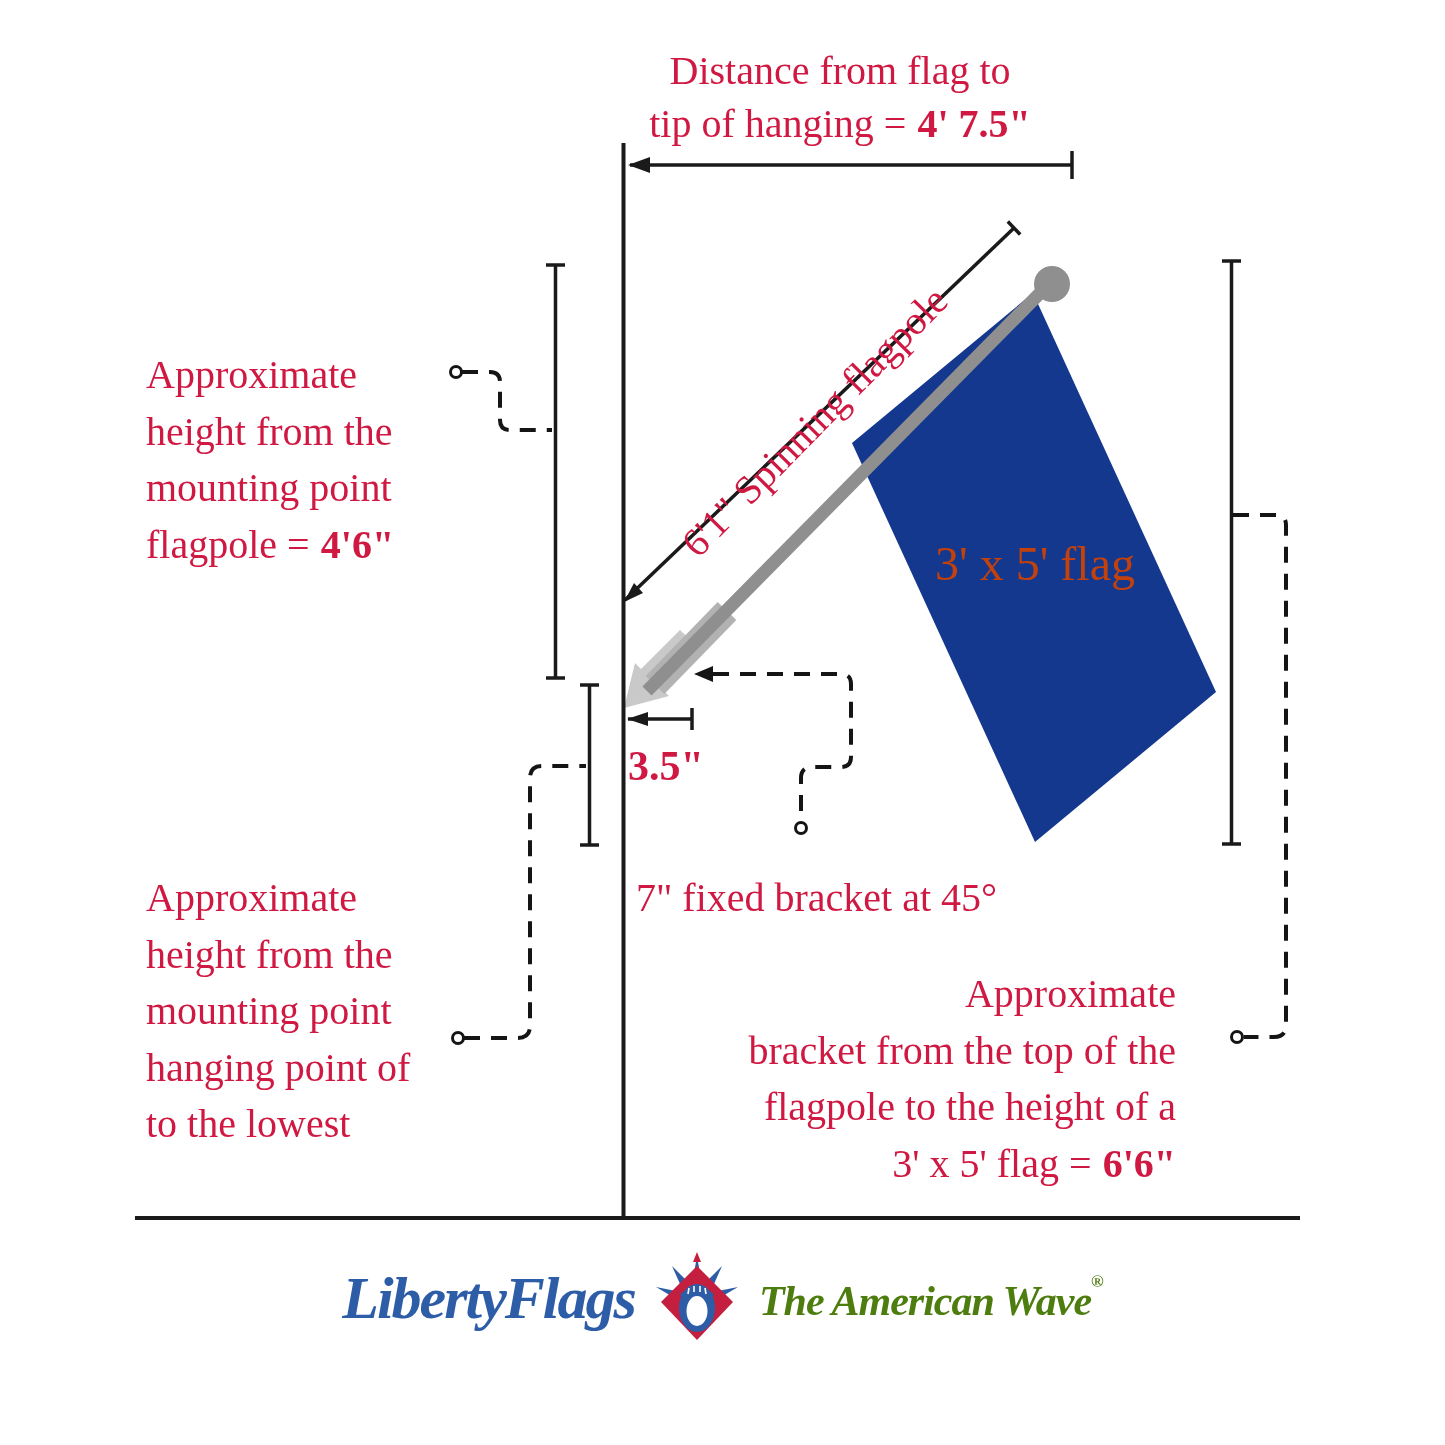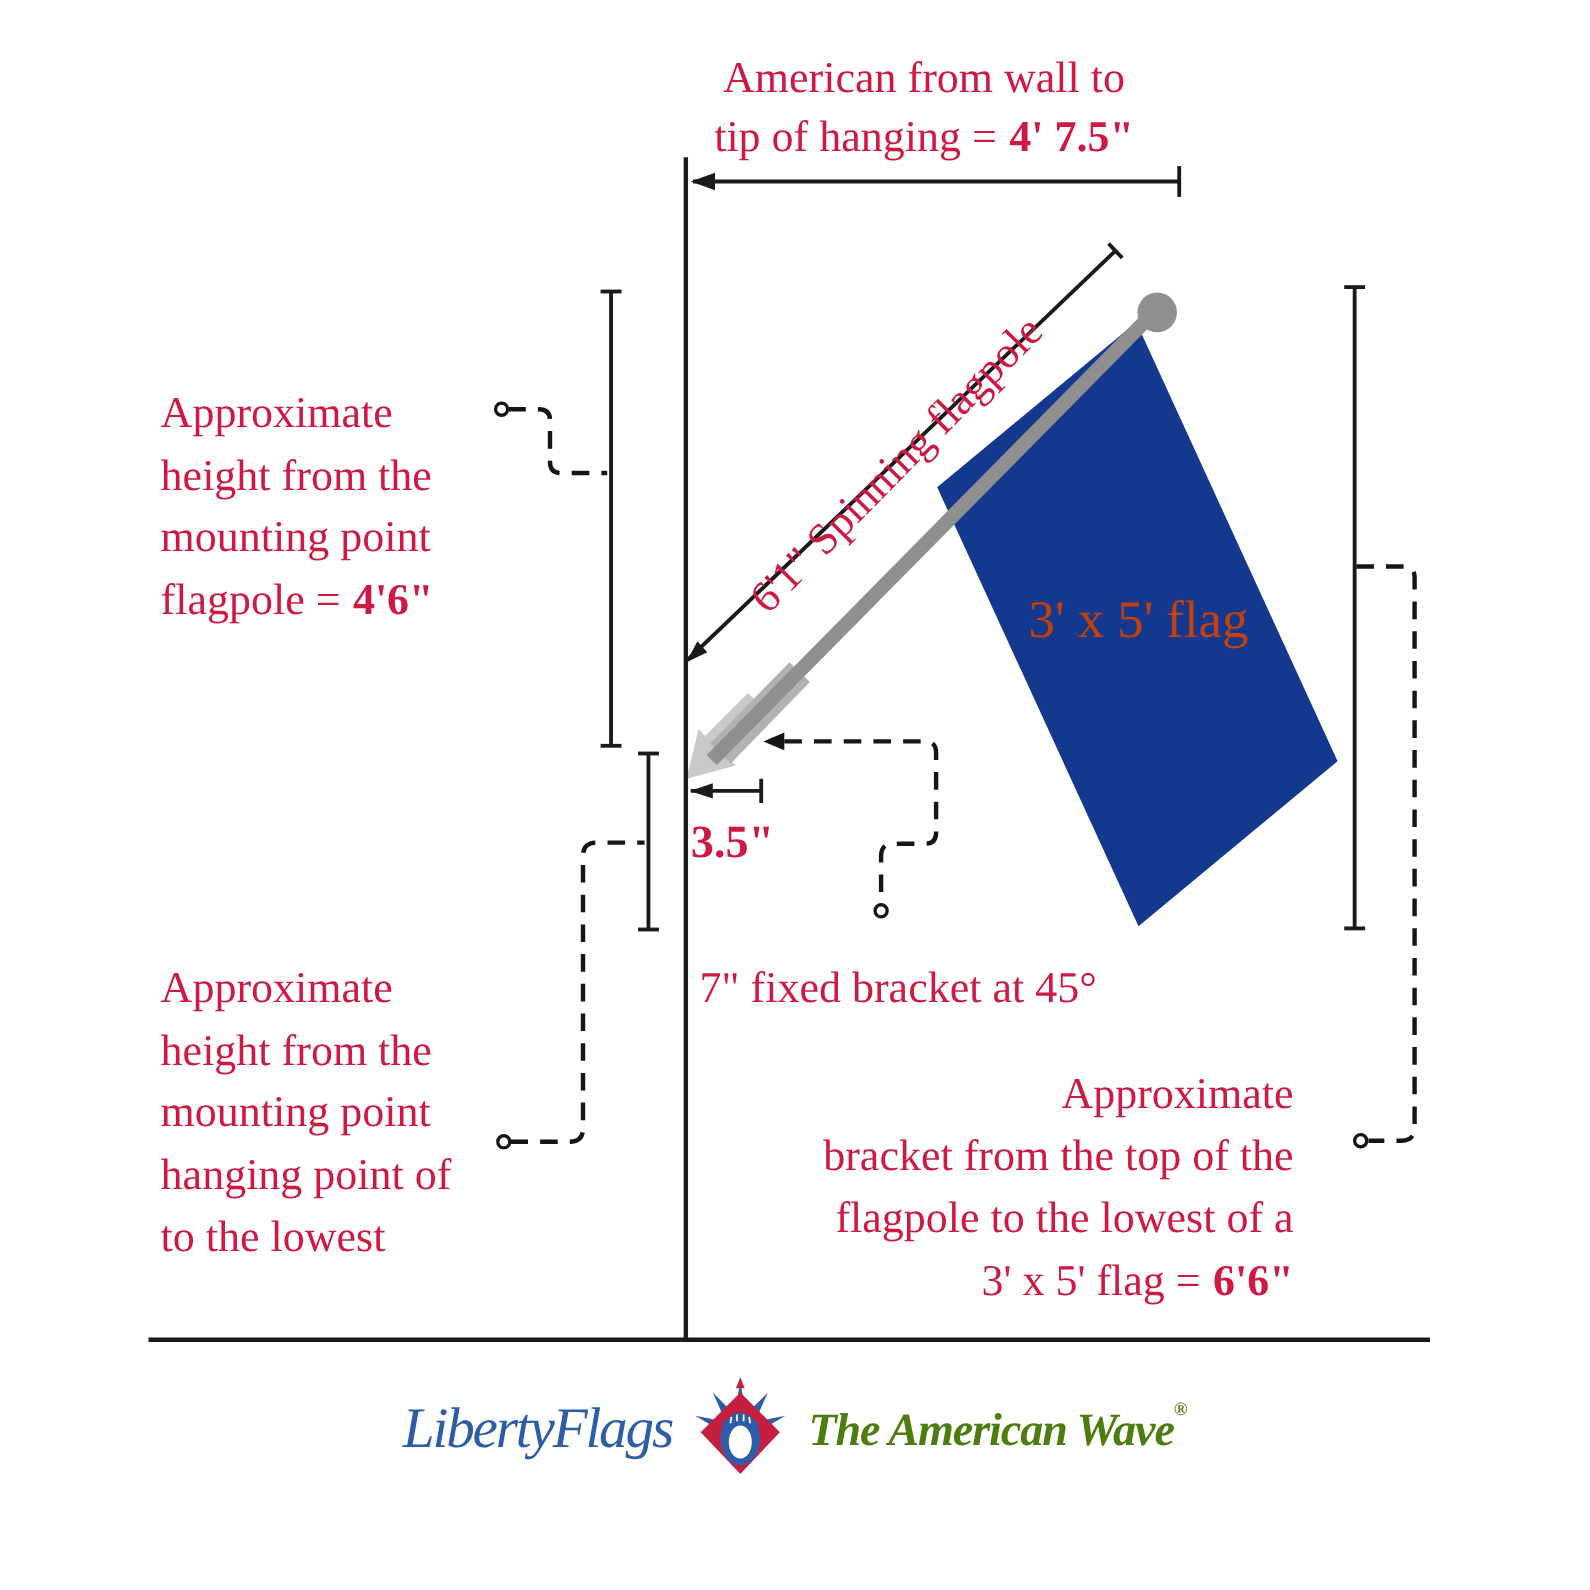--- a/index.html
+++ b/index.html
@@ -21,21 +21,21 @@
   .flag-label {
     position:absolute; color:#c2410c; font-size:48px; text-align:center;
     white-space:nowrap;
   }
   .offset-note { font-weight:700; font-size:42px; }
   .logo {
     position:absolute; top:1252px; left:0; right:0; margin:0 auto;
     width:max-content; display:flex; align-items:center; gap:18px;
   }
   .logo .wordmark {
-    color:#2d5da7; font-style:italic; font-weight:400; font-size:52px;
+    color:#2d5da7; font-style:italic; font-weight:700; font-size:60px;
     letter-spacing:-2px; white-space:nowrap;
   }
   .logo .tagline {
     color:#4d7c0f; font-style:italic; font-weight:700; font-size:42px;
     letter-spacing:-1px; white-space:nowrap;
   }
   .logo .tagline sup { font-size:17px; font-style:normal; vertical-align:28px; }
 </style>
 </head>
 <body>
@@ -110,21 +110,21 @@
       <circle cx="801" cy="828" r="5.5" fill="#ffffff" stroke-dasharray="none" stroke-width="3"></circle>
     </g>
 
     <g fill="none" stroke="#151515" stroke-width="4" stroke-dasharray="16 11">
       <path d="M1233,515 H1276 Q1286,515 1286,525 V1025 Q1286,1037 1274,1037 H1244"></path>
       <circle cx="1237" cy="1037" r="5.5" fill="#ffffff" stroke-dasharray="none" stroke-width="3"></circle>
     </g>
   </svg>
 
   <div class="note top-note" style="left:580px; top:44px; width:520px;">
-    <div>American from wall to</div>
+    <div>Distance from flag to</div>
     <div><span>tip of hanging =</span><span class="val">4' 7.5"</span></div>
   </div>
 
   <div class="note" style="left:146px; top:347px;">
     <div>Approximate</div>
     <div>height from the</div>
     <div>mounting point</div>
     <div><span>flagpole =</span><span class="val">4'6"</span></div>
   </div>
 
@@ -132,21 +132,21 @@
     <div>Approximate</div>
     <div>height from the</div>
     <div>mounting point</div>
     <div>hanging point of</div>
     <div>to the lowest</div>
   </div>
 
   <div class="note right-note" style="left:700px; top:966px; width:476px;">
     <div>Approximate</div>
     <div>bracket from the top of the</div>
-    <div>flagpole to the lowest of a</div>
+    <div>flagpole to the height of a</div>
     <div><span>3' x 5' flag =</span><span class="val">6'6"</span></div>
   </div>
 
   <div class="note pole-note" style="left:555px; top:394px; width:520px;">6'1" Spinning flagpole</div>
 
   <div class="flag-label" style="left:835px; top:536px; width:400px;">3' x 5' flag</div>
 
   <div class="note offset-note" style="left:628px; top:738px;">3.5"</div>
 
   <div class="note" style="left:636px; top:870px;">7" fixed bracket at 45°</div>

